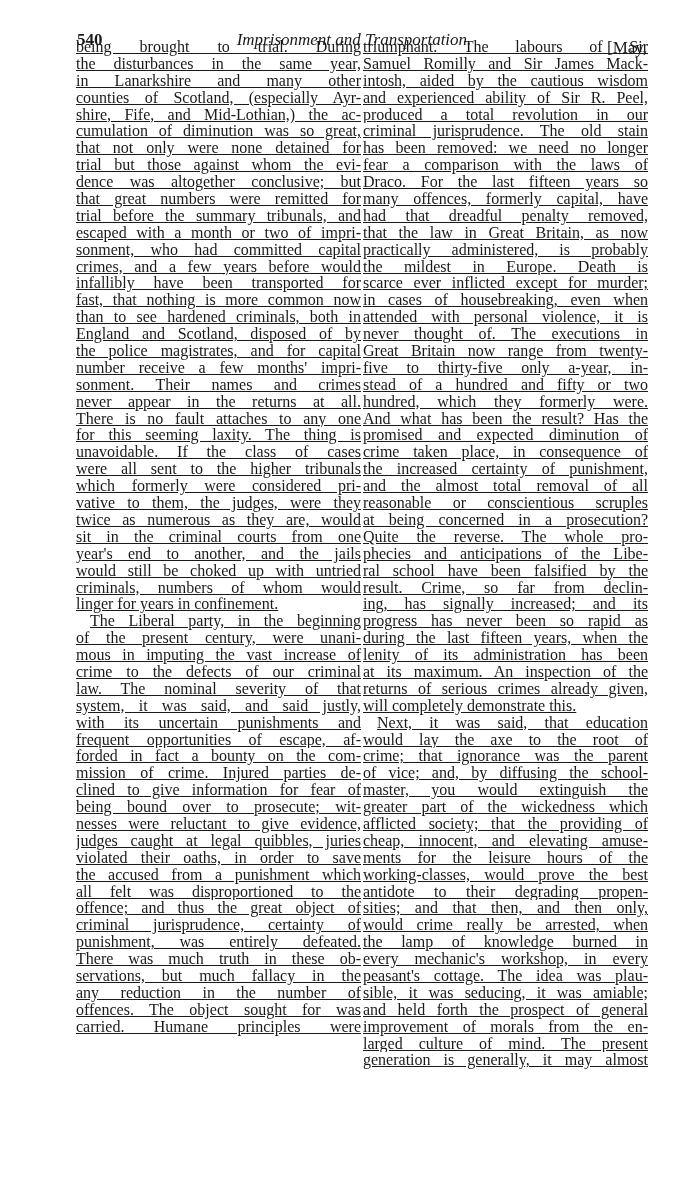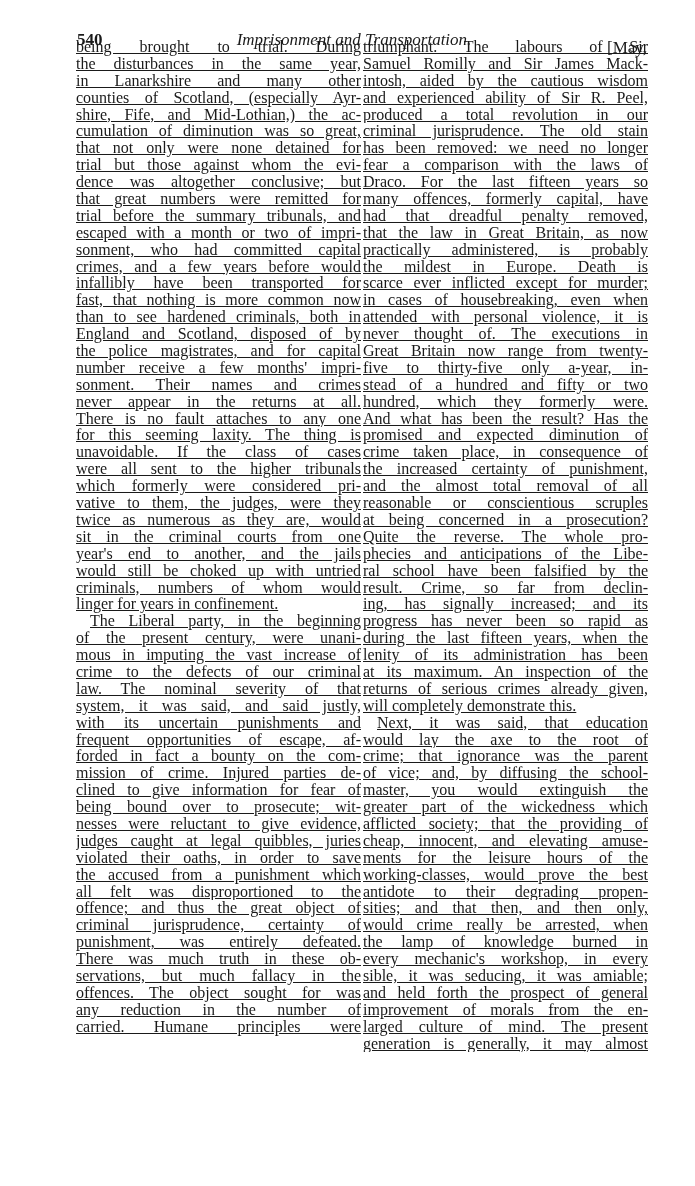--- a/index.html
+++ b/index.html
@@ -78,22 +78,22 @@
     <span class="ln">nesses were reluctant to give evidence,</span>
     <span class="ln">judges caught at legal quibbles, juries</span>
     <span class="ln">violated their oaths, in order to save</span>
     <span class="ln">the accused from a punishment which</span>
     <span class="ln">all felt was disproportioned to the</span>
     <span class="ln">offence; and thus the great object of</span>
     <span class="ln">criminal jurisprudence, certainty of</span>
     <span class="ln">punishment, was entirely defeated.</span>
     <span class="ln">There was much truth in these ob-</span>
     <span class="ln">servations, but much fallacy in the</span>
+    <span class="ln">any reduction in the number of</span>
     <span class="ln">offences. The object sought for was</span>
-    <span class="ln">any reduction in the number of</span>
     <span class="ln">carried. Humane principles were</span>
   </div>
 <div class="col right" id="col-right">
     <span class="ln">triumphant. The labours of Sir</span>
     <span class="ln">Samuel Romilly and Sir James Mack-</span>
     <span class="ln">intosh, aided by the cautious wisdom</span>
     <span class="ln">and experienced ability of Sir R. Peel,</span>
     <span class="ln">produced a total revolution in our</span>
     <span class="ln">criminal jurisprudence. The old stain</span>
     <span class="ln">has been removed: we need no longer</span>
@@ -138,18 +138,19 @@
     <span class="ln">greater part of the wickedness which</span>
     <span class="ln">afflicted society; that the providing of</span>
     <span class="ln">cheap, innocent, and elevating amuse-</span>
     <span class="ln">ments for the leisure hours of the</span>
     <span class="ln">working-classes, would prove the best</span>
     <span class="ln">antidote to their degrading propen-</span>
     <span class="ln">sities; and that then, and then only,</span>
     <span class="ln">would crime really be arrested, when</span>
     <span class="ln">the lamp of knowledge burned in</span>
     <span class="ln">every mechanic's workshop, in every</span>
+    <span class="ln">peasant's cottage. The idea was plau-</span>
     <span class="ln">sible, it was seducing, it was amiable;</span>
     <span class="ln">and held forth the prospect of general</span>
     <span class="ln">improvement of morals from the en-</span>
     <span class="ln">larged culture of mind. The present</span>
     <span class="ln">generation is generally, it may almost</span>
   </div>
 
 </body></html>

